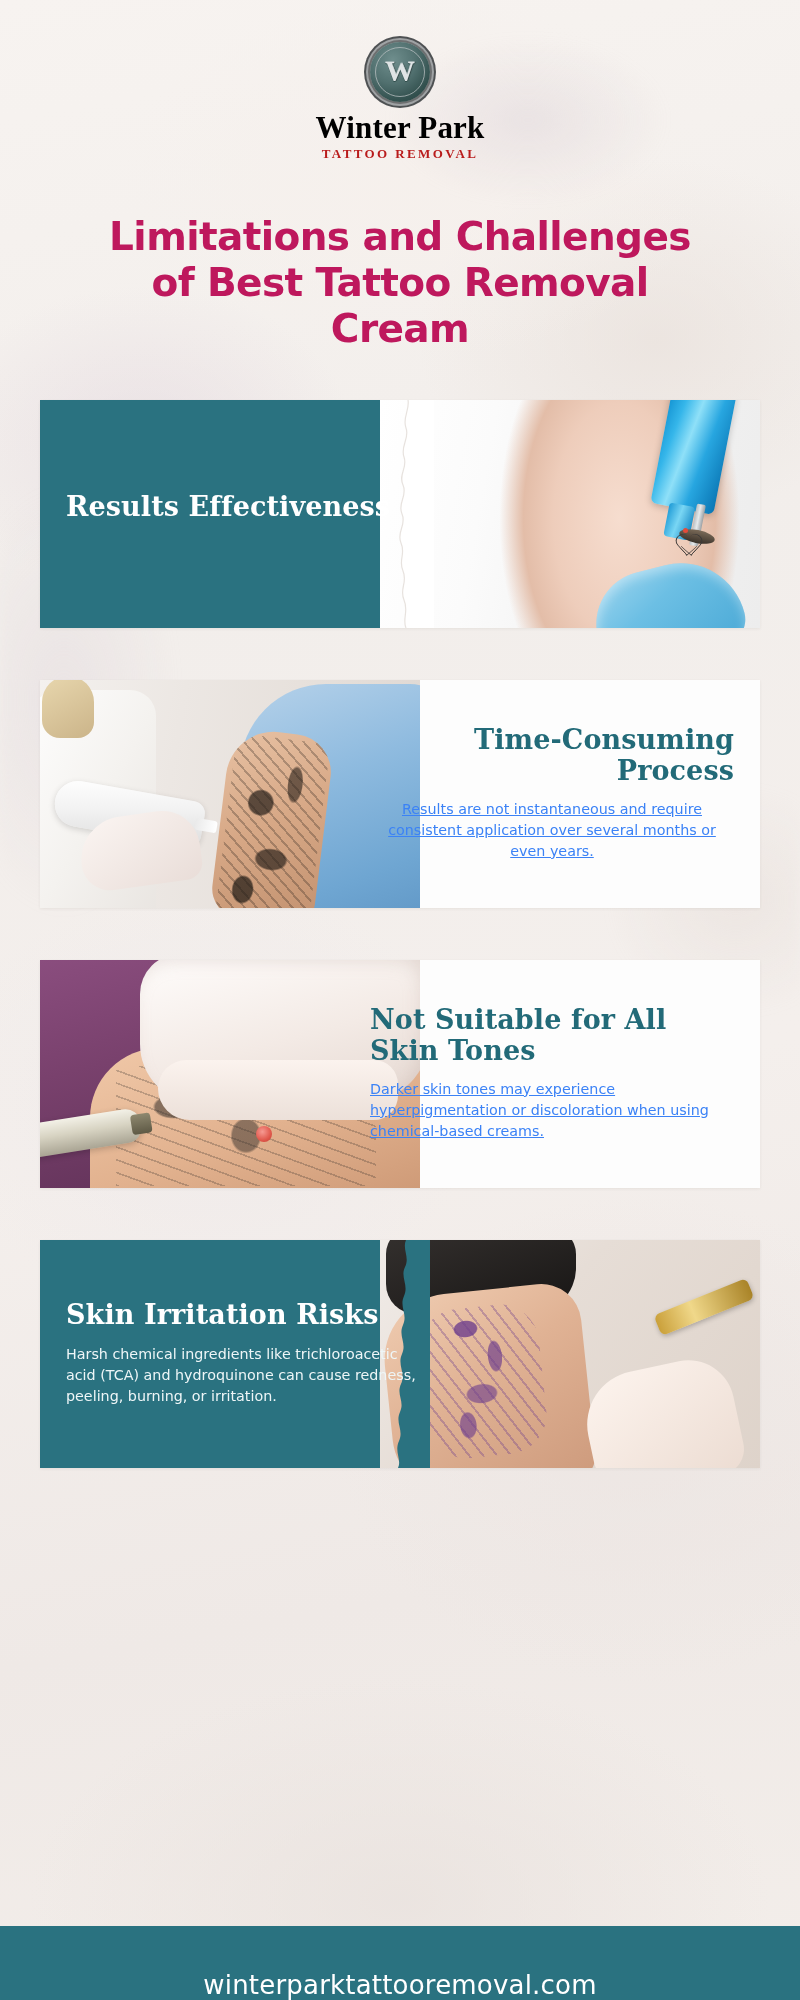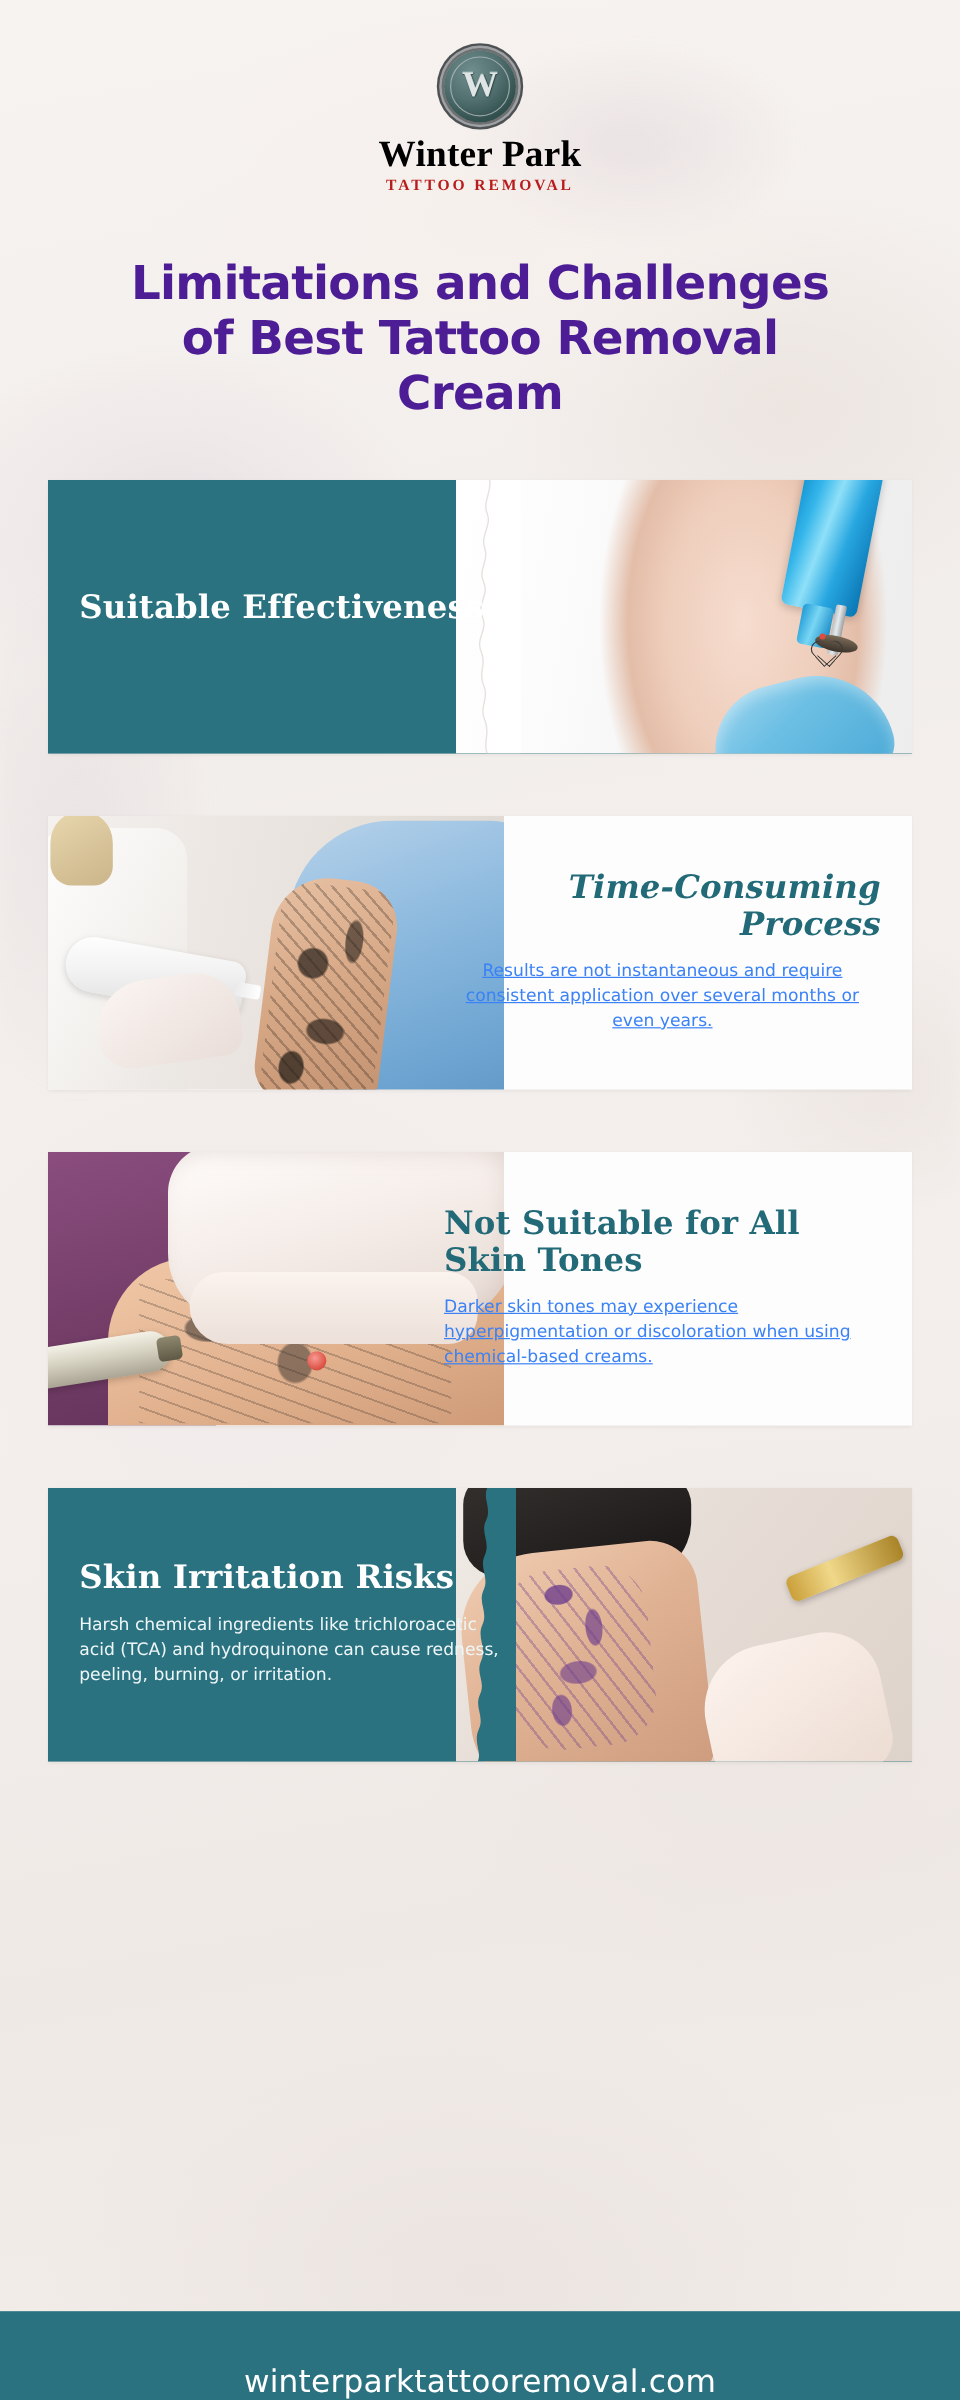--- a/index.html
+++ b/index.html
@@ -85,21 +85,21 @@
   
   .title {
     margin:52px auto 0;
     width:620px;
     text-align:center;
     font-family:"DejaVu Sans", sans-serif;
     font-weight:700;
     font-size:39px;
     line-height:1.18;
     letter-spacing:-.6px;
-    color:#4c1d95;
+    color:#be185d;
   }
 
   
   .cards { margin-top:48px; }
 
   .card {
     position:relative;
     width:720px;
     height:228px;
     margin:0 auto 52px;
@@ -132,21 +132,21 @@
     font-family:"DejaVu Sans", sans-serif;
     font-size:14.3px;
     line-height:1.47;
     font-weight:400;
   }
   .teal  .card-title { color:#ffffff; }
   .teal  .card-body  { color:#eef6f7; }
   .light .card-title { color:#226a78; }
   .light .card-body  { color:#3b82f6;text-decoration:underline; }
 
-  .align-right  { text-align:right;font-style:italic; }
+  .align-right  { text-align:right; }
   .align-left   { text-align:left;  }
   .align-center { text-align:center; }
 
   
   .photo { position:absolute; top:0; bottom:0; z-index:1; overflow:hidden; }
   .photo-right { right:0; width:380px; }
   .photo-left  { left:0;  width:380px; }
 
   
   .torn {
@@ -437,21 +437,21 @@
         <svg viewBox="0 0 46 228" preserveAspectRatio="none">
           <path d="M46,0 L20,0 C22,10 14,18 18,28 C22,38 12,46 16,57 C20,68 10,74 15,85
                    C20,96 9,103 14,114 C19,125 8,132 13,143 C18,154 10,160 15,171
                    C20,182 11,189 16,200 C21,211 14,219 18,228 L46,228 Z" fill="#ffffff"></path>
           <path d="M20,0 C22,10 14,18 18,28 C22,38 12,46 16,57 C20,68 10,74 15,85
                    C20,96 9,103 14,114 C19,125 8,132 13,143 C18,154 10,160 15,171
                    C20,182 11,189 16,200 C21,211 14,219 18,228" fill="none" stroke="#e7e2de" stroke-width="1.2"></path>
         </svg>
       </div>
       <div class="panel panel-left">
-        <div class="card-title align-left">Suitable Effectiveness</div>
+        <div class="card-title align-left">Results Effectiveness</div>
       </div>
     </div>
 
     <div class="card light">
       <div class="photo photo-left">
         <div class="art-clinic">
           <div class="blueshirt"></div>
           <div class="arm"></div>
           <div class="coat"></div>
           <div class="hair"></div>

